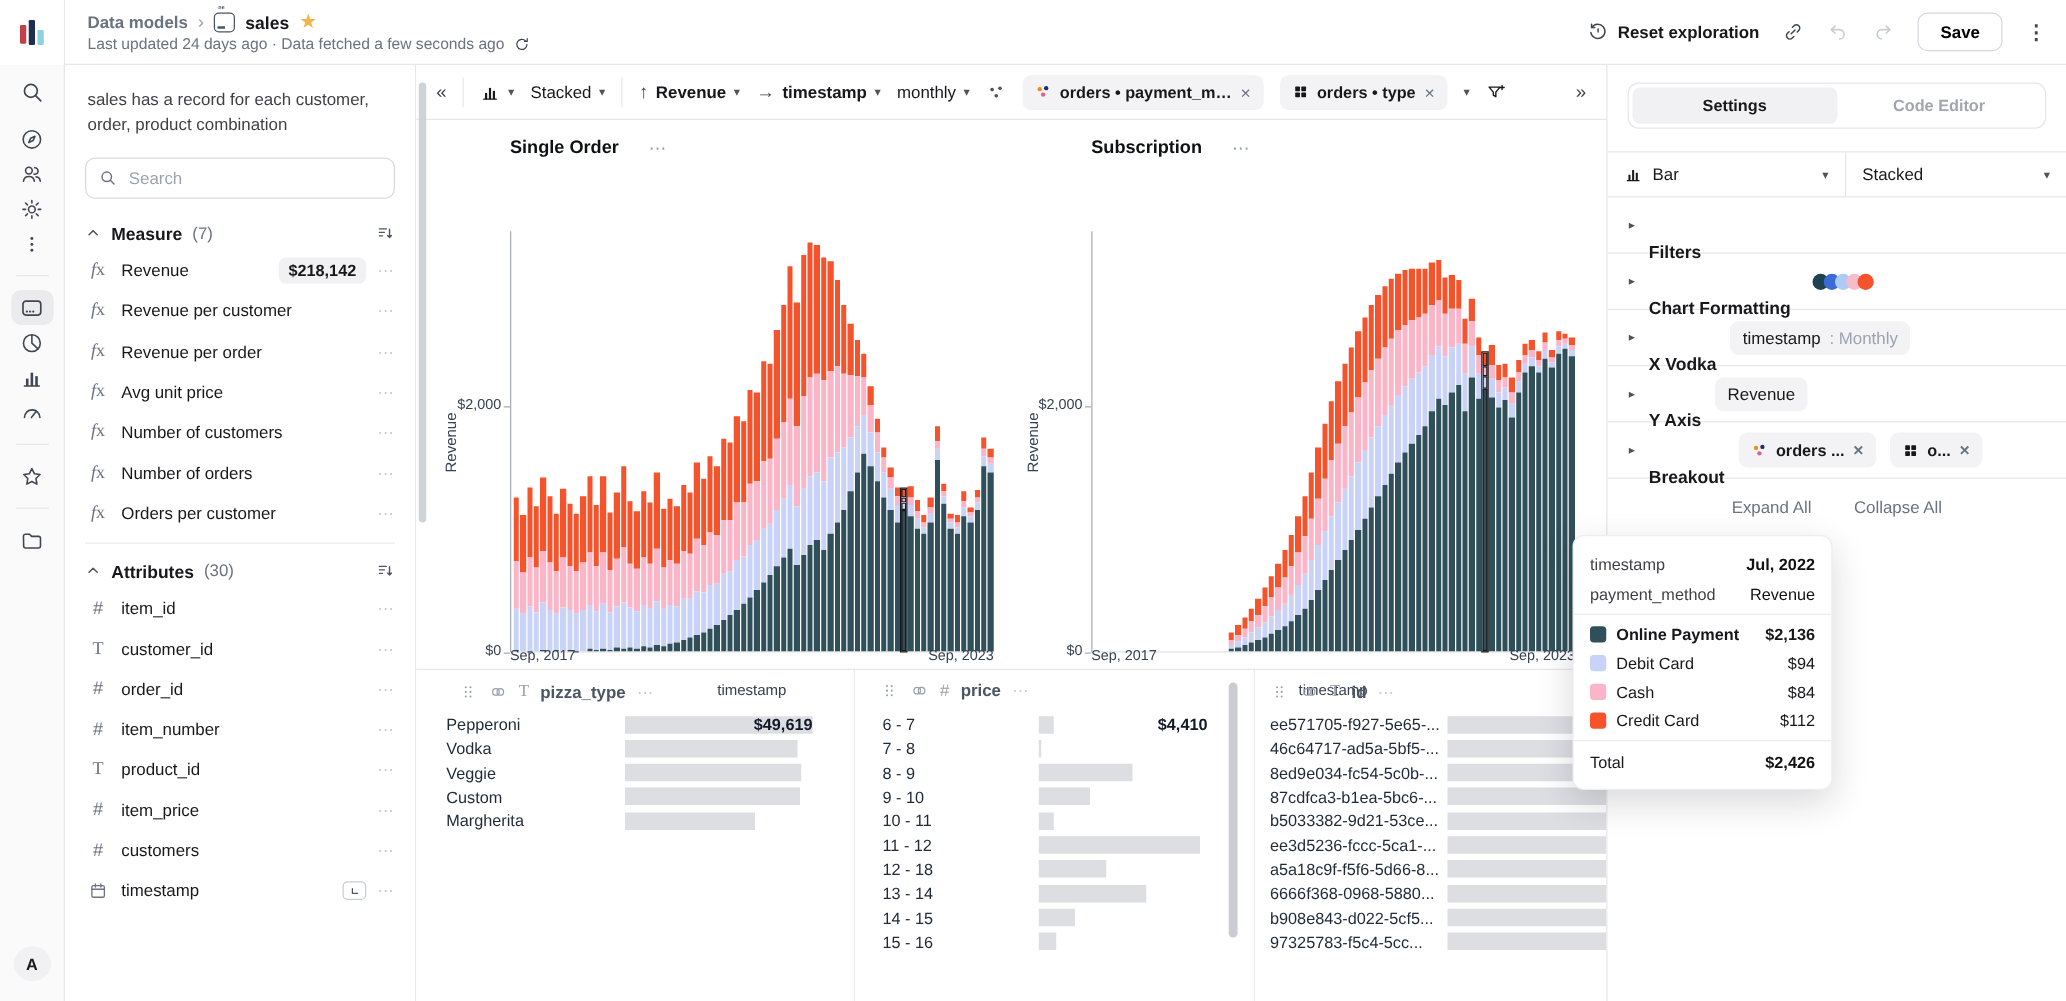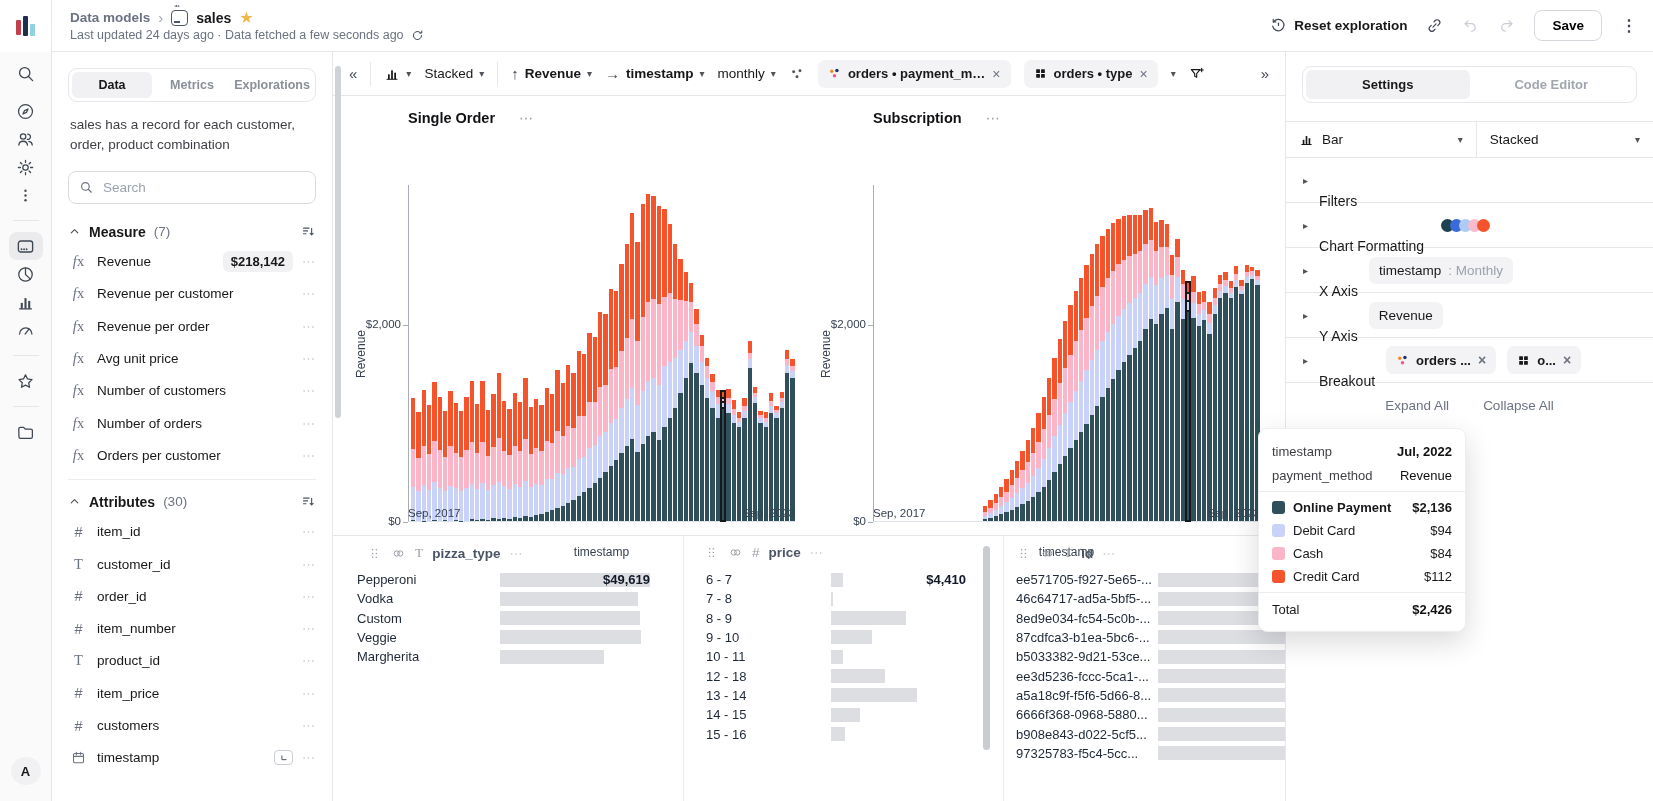--- a/index.html
+++ b/index.html
@@ -99,21 +99,21 @@
         font-size:12px;color:#374151;}
   .plot{position:absolute;left:75px;top:88px;width:387px;height:337px;border-left:1px solid #a8adb5;
         border-bottom:1px solid #dfe2e6;}
   .bars{position:absolute;left:2px;right:0;bottom:0;top:0;display:flex;align-items:flex-end;gap:1px;}
   .bar-col{flex:1 1 0;min-width:0;display:flex;flex-direction:column;justify-content:flex-end;}
   .seg{width:100%;}
   .bar-col.hl{outline:1.6px solid #17181a;z-index:2;}
   .bar-col.hl .seg{box-shadow:inset 0 0 0 1px #17181a;}
   .ytick{position:absolute;width:58px;text-align:right;font-size:11.5px;color:#374151;}
   .tickmark{position:absolute;width:5px;height:1px;background:#a8adb5;left:70px;}
-  .xt{position:absolute;top:410px;font-size:11.5px;color:#374151;}
+  .xt{position:absolute;top:422px;font-size:11.5px;color:#374151;}
   .xtitle{position:absolute;top:448px;left:75px;width:387px;text-align:center;font-size:12px;color:#374151;}
 
   
   .table{position:absolute;left:0;top:483px;width:952px;height:266px;border-top:1px solid #e7e7ea;overflow:hidden;}
   .tcol{position:absolute;top:0;height:100%;}
   .c0{left:0;width:350px;}
   .c1{left:350px;width:320px;border-left:1px solid #ececef;}
   .c2{left:670px;width:282px;border-left:1px solid #ececef;}
   .thead{position:absolute;top:9px;display:flex;align-items:center;gap:9px;color:#9aa0aa;font-size:13.5px;}
   .c0 .thead{left:34px;} .c1 .thead{left:20px;} .c2 .thead{left:12px;}
@@ -136,21 +136,21 @@
   .tab2{flex:1;text-align:center;padding:7px 0;font-size:13px;font-weight:700;color:#a1a6ae;border-radius:6px;}
   .tab2.active{background:#f1f1f3;color:#18181b;}
   .selrow{margin-top:18px;height:37px;border-top:1px solid #e7e7ea;border-bottom:1px solid #e7e7ea;display:flex;}
   .sel{display:flex;align-items:center;gap:8px;padding:0 13px;font-size:13.5px;color:#18181b;}
   .sel svg{width:15px;height:15px;color:#18181b;}
   .sel1{width:52%;border-right:1px solid #e7e7ea;}
   .sel2{width:48%;}
   .sel .chevd{margin-left:auto;}
   .secrow{height:45px;border-bottom:1px solid #e7e7ea;display:flex;align-items:center;gap:11px;padding:0 17px;}
   .tri{color:#52525b;font-size:10px;}
-  .sec2{font-weight:400;font-size:14px;color:#18181b;margin-top:42px;}
+  .sec2{font-weight:700;font-size:14px;color:#18181b;margin-top:42px;}
   .fmt-dots{display:flex;align-items:center;}
   .fdot{width:13px;height:13px;border-radius:50%;display:inline-block;margin-left:-4px;}
   .fdot:first-child{margin-left:6px;}
   .spill{background:#f3f3f5;border-radius:7px;padding:6px 10px;font-size:13.5px;display:flex;align-items:center;gap:7px;}
   .spill .dim{color:#9ca3af;}
   .spill .x{color:#6b7280;font-size:14px;}
   .spill svg{width:13px;height:13px;}
   .spill.bold{font-weight:700;font-size:13px;}
   .expandrow{display:flex;justify-content:center;gap:34px;padding-top:15px;font-size:13.5px;color:#6b7280;}
 
@@ -303,25 +303,20 @@
             <path d="m15.5 5.5 4 4-4 4"></path>
             <path d="M19.5 9.5h-8.7a5.3 5.3 0 0 0-.4 10.6"></path>
           </svg>
       </span>
       <button class="save-btn">Save</button>
       <span class="kebab">⋮</span>
     </div>
   </div>
 
   <div class="fields">
-    <div class="tabs">
-      <div class="tab active">Data</div>
-      <div class="tab">Metrics</div>
-      <div class="tab">Explorations</div>
-    </div>
     <div class="fdesc">sales has a record for each customer, order, product combination</div>
     <div class="search">
       <svg viewBox="0 0 24 24" fill="none" stroke="currentColor" stroke-width="2" stroke-linecap="round">
           <circle cx="11" cy="11" r="6.5"></circle>
           <path d="M15.8 15.8 21 21"></path>
         </svg>
       <input placeholder="Search" style="">
     </div>
 
     <div class="sec-head">
@@ -1373,29 +1368,29 @@
                 <span class="val">$49,619</span>
               </span>
             </div>
             <div class="trow">
               <span class="tlabel">Vodka</span>
               <span class="zone">
                 <span class="tbar" style="width: 92%;"></span>
               </span>
             </div>
             <div class="trow">
+              <span class="tlabel">Veggie</span>
+              <span class="zone">
+                <span class="tbar" style="width: 94%;"></span>
+              </span>
+            </div>
+            <div class="trow">
               <span class="tlabel">Custom</span>
               <span class="zone">
                 <span class="tbar" style="width: 93%;"></span>
-              </span>
-            </div>
-            <div class="trow">
-              <span class="tlabel">Veggie</span>
-              <span class="zone">
-                <span class="tbar" style="width: 94%;"></span>
               </span>
             </div>
             <div class="trow">
               <span class="tlabel">Margherita</span>
               <span class="zone">
                 <span class="tbar" style="width: 69%;"></span>
               </span>
             </div>
           </div>
       </div>
@@ -1443,20 +1438,26 @@
                 <span class="tbar" style="width: 27%;"></span>
               </span>
             </div>
             <div class="trow">
               <span class="tlabel">10 - 11</span>
               <span class="zone">
                 <span class="tbar" style="width: 8%;"></span>
               </span>
             </div>
             <div class="trow">
+              <span class="tlabel">11 - 12</span>
+              <span class="zone">
+                <span class="tbar" style="width: 86%;"></span>
+              </span>
+            </div>
+            <div class="trow">
               <span class="tlabel">12 - 18</span>
               <span class="zone">
                 <span class="tbar" style="width: 36%;"></span>
               </span>
             </div>
             <div class="trow">
               <span class="tlabel">13 - 14</span>
               <span class="zone">
                 <span class="tbar" style="width: 57%;"></span>
               </span>
@@ -1592,21 +1593,21 @@
       <span class="fmt-dots" id="fmt-dots">
           <span class="fdot" style="background: rgb(31, 66, 81);"></span>
           <span class="fdot" style="background: rgb(59, 107, 214);"></span>
           <span class="fdot" style="background: rgb(174, 203, 245);"></span>
           <span class="fdot" style="background: rgb(247, 188, 203);"></span>
           <span class="fdot" style="background: rgb(244, 83, 44);"></span>
         </span>
     </div>
     <div class="secrow">
       <span class="tri">▸</span>
-      <span class="sec2">X Axis</span>
+      <span class="sec2">X Vodka</span>
       <span class="spill">
         <span>timestamp</span>
           <span class="dim"> : Monthly</span>
       </span>
     </div>
     <div class="secrow">
       <span class="tri">▸</span>
       <span class="sec2">Y Axis</span>
       <span class="spill">
           <span>Revenue</span>

